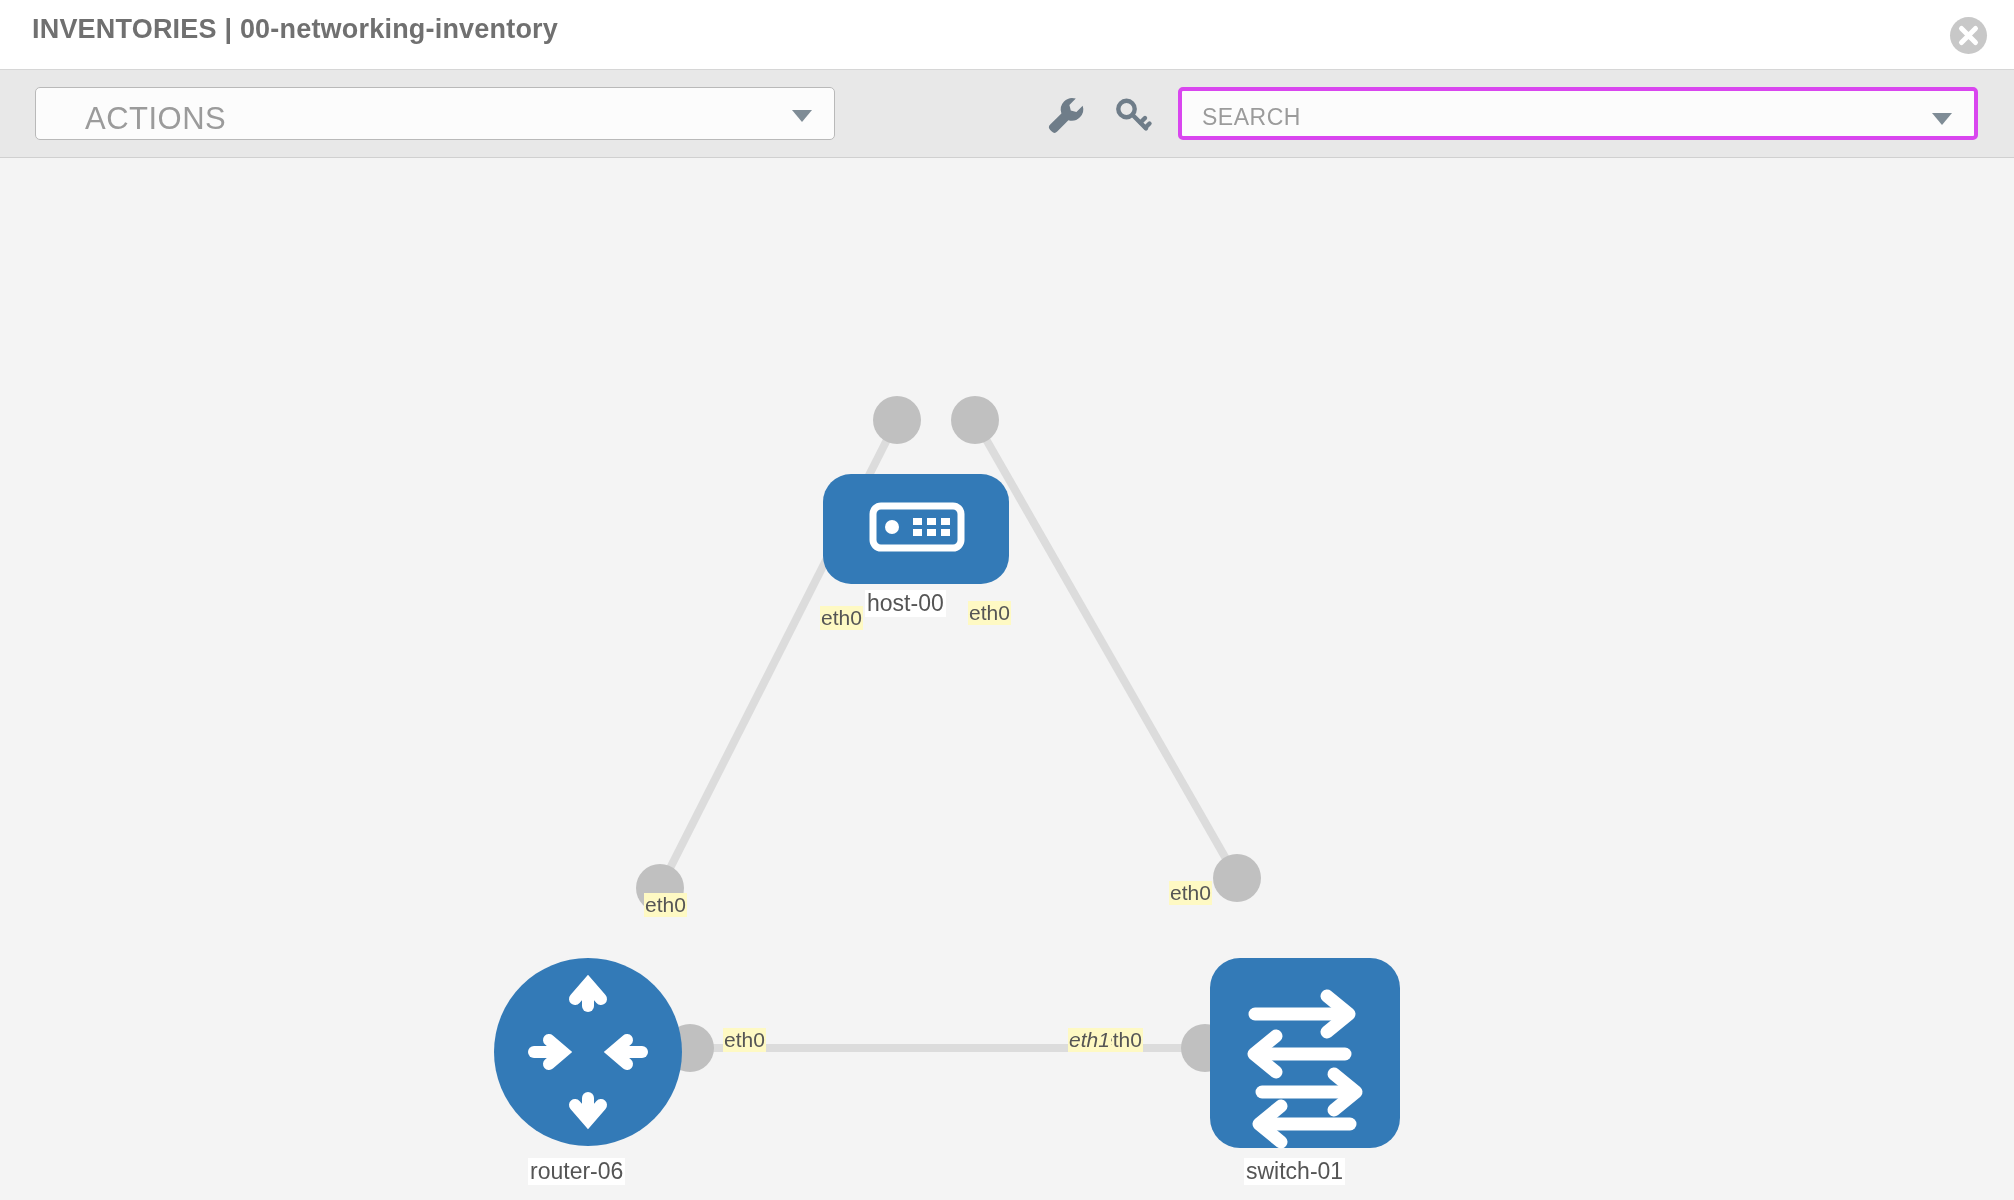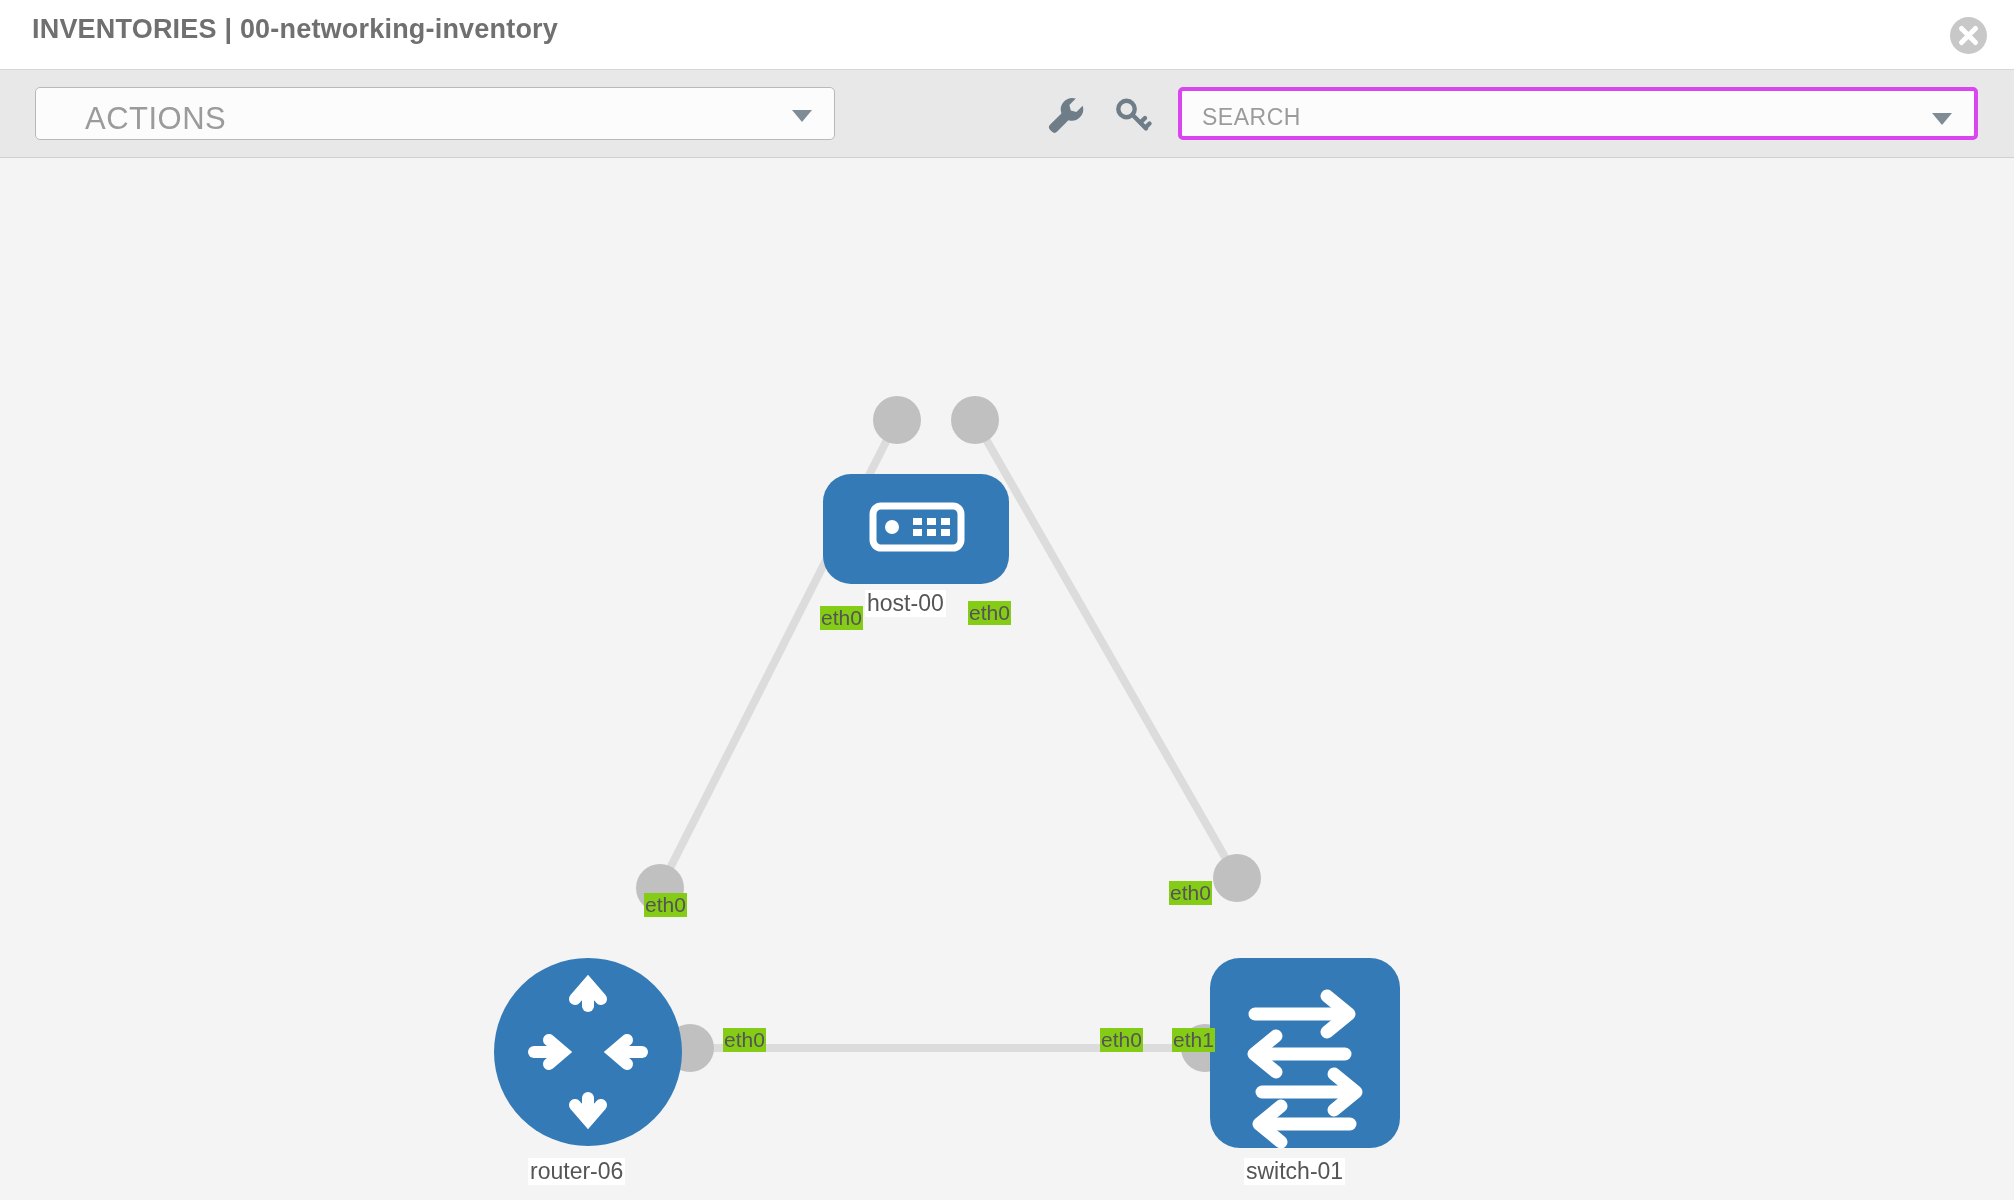--- a/index.html
+++ b/index.html
@@ -104,21 +104,21 @@
     font-size: 23px;
     color: #555555;
     background: #ffffff;
     white-space: nowrap;
     padding: 0 2px;
   }
   .iface-label {
     position: absolute;
     font-size: 21px;
     color: #555555;
-    background: #84cc16;
+    background: #fef9c3;
     white-space: nowrap;
     padding: 0 1px;
   }
 </style>
 </head>
 <body>
 
 <div id="app">
 
   <div class="header">
@@ -237,16 +237,16 @@
     <div class="iface-label" style="left:968px; top:443px;">eth0</div>
 
     <div class="iface-label" style="left:644px; top:735px;">eth0</div>
 
     <div class="iface-label" style="left:1169px; top:723px;">eth0</div>
 
     <div class="iface-label" style="left:723px; top:870px;">eth0</div>
 
     <div class="iface-label" style="left:1100px; top:870px;">eth0</div>
 
-    <div class="iface-label" style="left:1172px; top:870px;">eth1</div>
+    <div class="iface-label" style="left:1068px; top:870px;font-style:italic;">eth1</div>
 
   </div>
 </div>
 
 </body></html>

